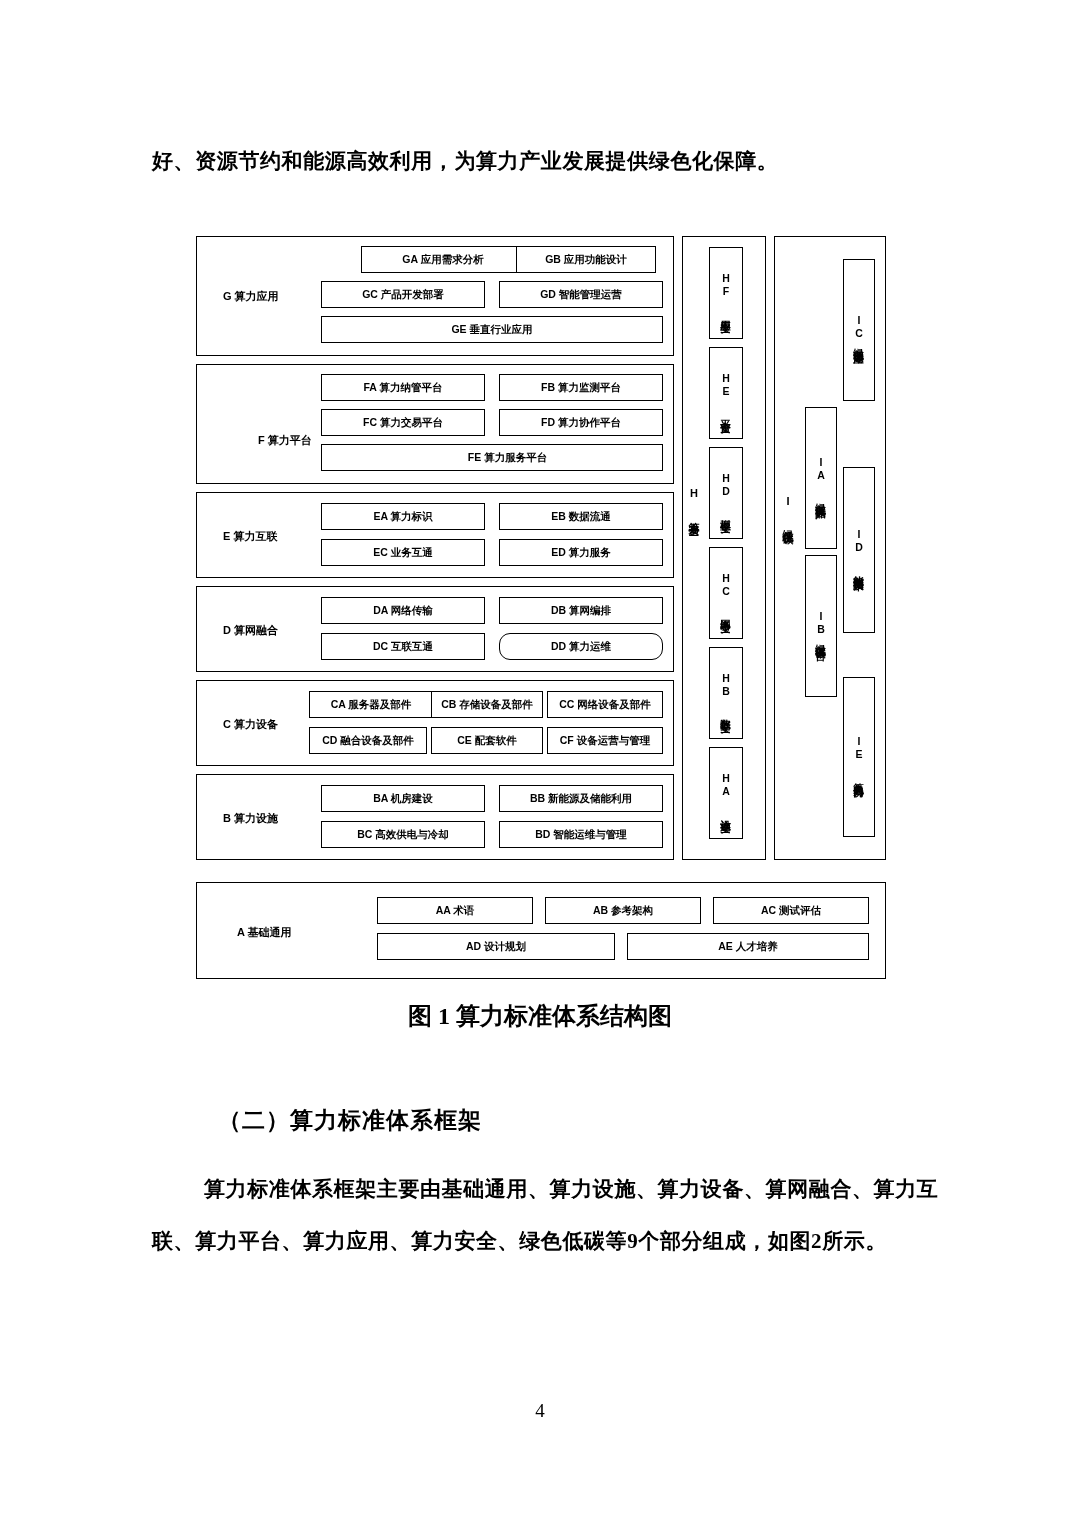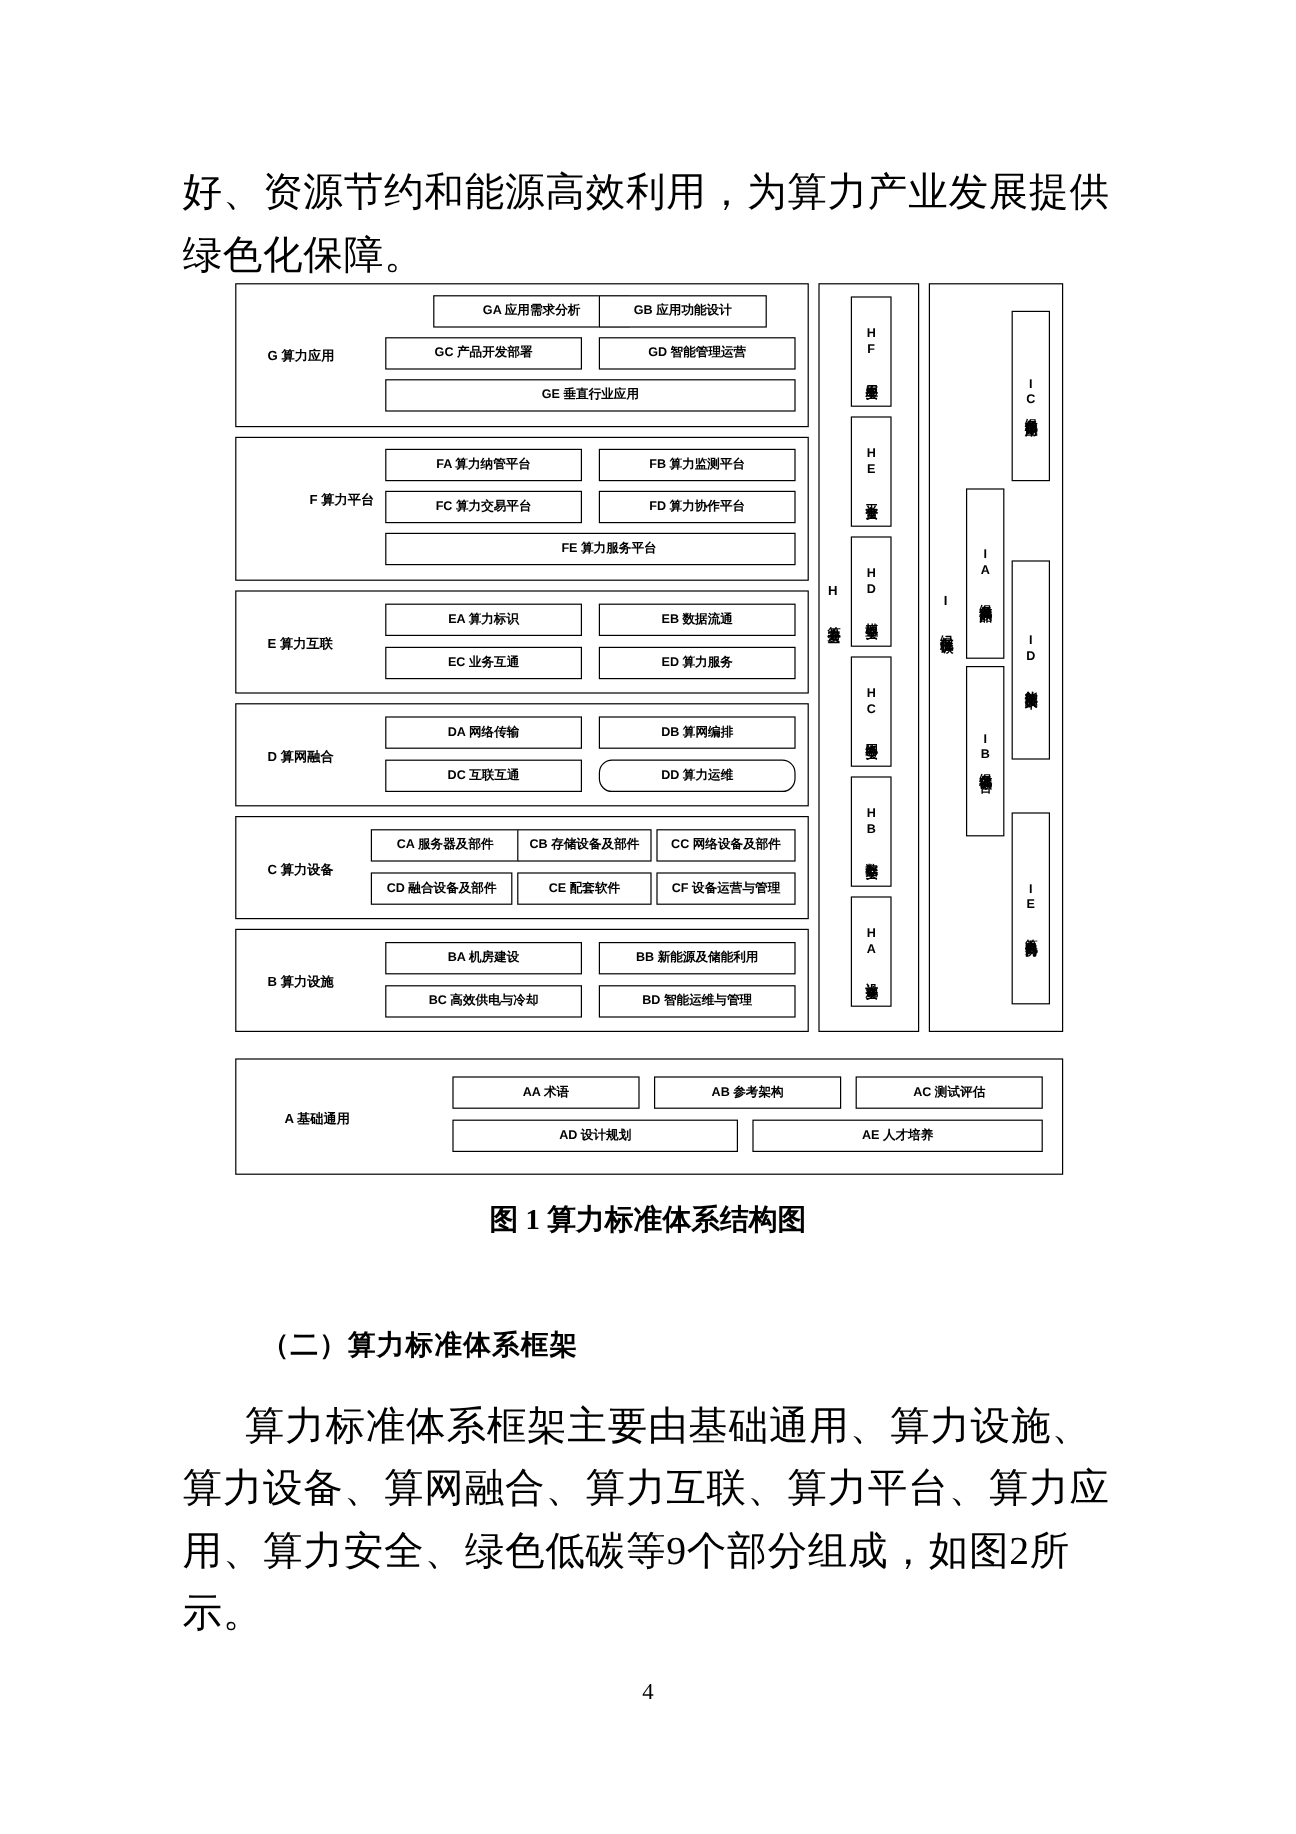--- a/index.html
+++ b/index.html
@@ -9,23 +9,24 @@
     font-family:"Liberation Serif", serif;
     color:#000;
     position:relative;
     overflow:hidden;
   }
   .page{
     position:absolute;left:0;top:0;width:1080px;height:1528px;
   }
   .para{
     position:absolute;
-    font-size:33px;
+    font-size:21px;
     line-height:52px;
     letter-spacing:0.6px;
+    font-weight:bold;
   }
   #p1{left:152px;top:135px;width:790px;}
   .diagram{
     position:absolute;left:196px;top:236px;width:690px;height:743px;
   }
   
   .bx{
     box-sizing:border-box;
     border:1.4px solid #000;
     background:#fff;
@@ -96,28 +97,28 @@
 
 <div class="page">
 
   <div class="para" id="p1">好、资源节约和能源高效利用，为算力产业发展提供绿色化保障。</div>
 
   <div class="diagram">
 
     <div class="group" style="left:0px;top:0px;width:478px;height:120px;">
       <div class="glabel" style="left:26px;top:52px;">G 算力应用</div>
       <div class="bx cell" style="left:124px;top:9px;width:164px;margin-left:40px;">GA  应用需求分析</div>
-      <div class="bx cell" style="left:302px;top:9px;width:140px;">GB  应用功能设计</div>
+      <div class="bx cell" style="left:319px;top:9px;width:140px;">GB  应用功能设计</div>
       <div class="bx cell" style="left:124px;top:44px;width:164px;">GC  产品开发部署</div>
       <div class="bx cell" style="left:302px;top:44px;width:164px;">GD  智能管理运营</div>
       <div class="bx cell" style="left:124px;top:79px;width:342px;">GE  垂直行业应用</div>
     </div>
 
     <div class="group" style="left:0px;top:128px;width:478px;height:120px;">
-      <div class="glabel" style="left:26px;top:44px;padding-left:35px;">F 算力平台</div>
+      <div class="glabel" style="left:26px;top:68px;padding-left:35px;">F 算力平台</div>
       <div class="bx cell" style="left:124px;top:9px;width:164px;">FA  算力纳管平台</div>
       <div class="bx cell" style="left:302px;top:9px;width:164px;">FB  算力监测平台</div>
       <div class="bx cell" style="left:124px;top:44px;width:164px;">FC  算力交易平台</div>
       <div class="bx cell" style="left:302px;top:44px;width:164px;">FD  算力协作平台</div>
       <div class="bx cell" style="left:124px;top:79px;width:342px;padding-left:31px;">FE  算力服务平台</div>
     </div>
 
     <div class="group" style="left:0px;top:256px;width:478px;height:86px;">
       <div class="glabel" style="left:26px;top:36px;">E 算力互联</div>
       <div class="bx cell" style="left:124px;top:10px;width:164px;">EA  算力标识</div>

